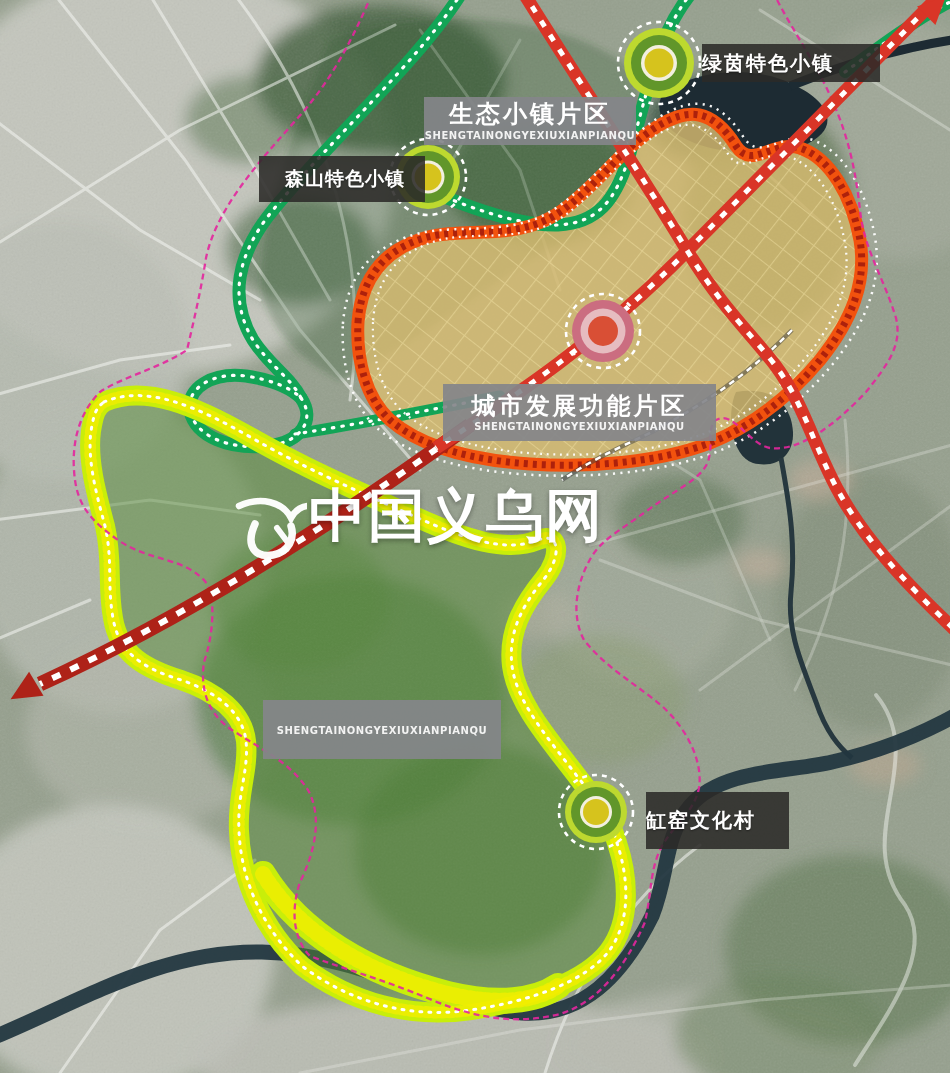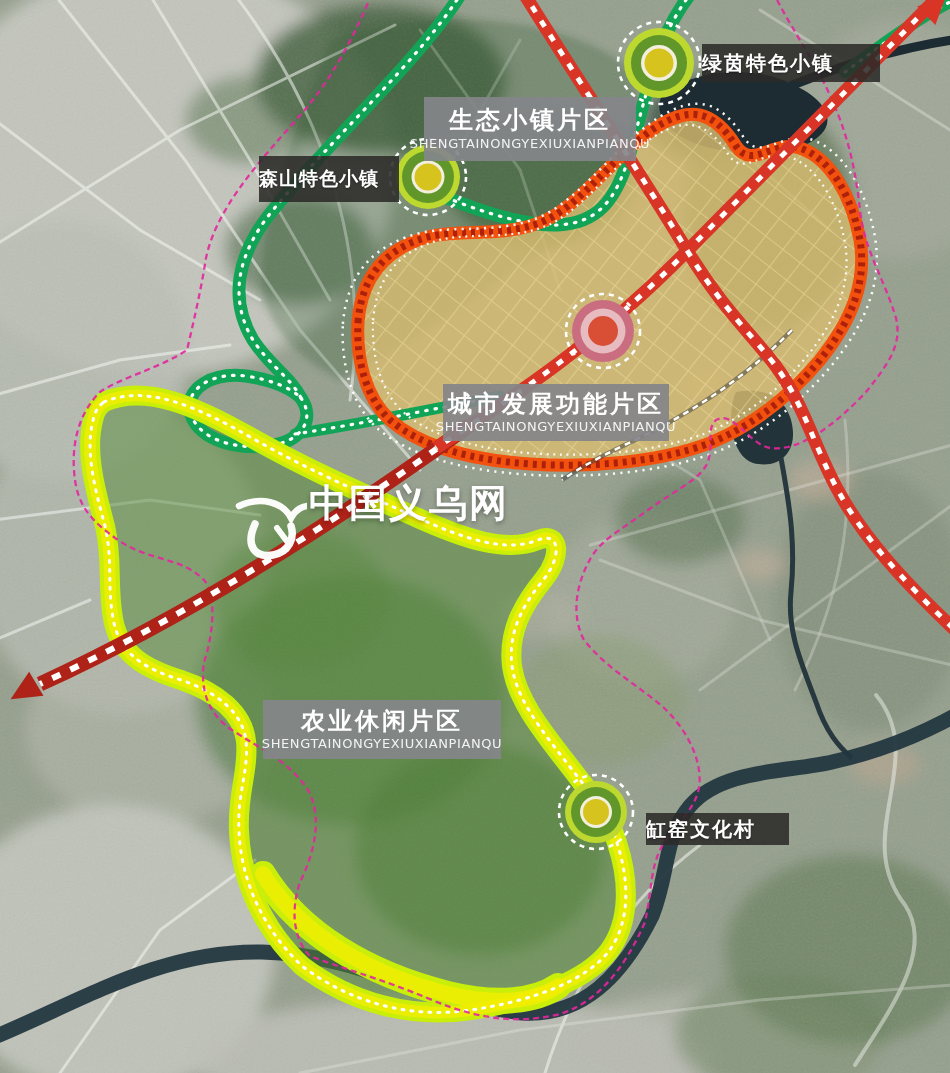--- a/index.html
+++ b/index.html
@@ -27,31 +27,31 @@
   .f-st-rose{fill:var(--station_ring_rose);}
   .f-st-pale{fill:var(--station_ring_pale);}
   .f-st-red{fill:var(--station_center_red);}
 
   .zone-label{
     position:absolute;background:var(--zone_label_bg);
     display:flex;flex-direction:column;align-items:center;justify-content:center;
     color:#fff;text-align:center;z-index:30;
   }
   .zl-title{font-size:24px;font-weight:bold;letter-spacing:3px;line-height:1.1;white-space:nowrap;}
-  .zl-pinyin{font-size:13px;font-weight:normal;letter-spacing:.6px;opacity:.9;margin-top:2px;white-space:nowrap;}
+  .zl-pinyin{font-size:10px;font-weight:bold;letter-spacing:.6px;opacity:.9;margin-top:2px;white-space:nowrap;}
   .marker-label{
     position:absolute;background:var(--marker_label_bg);
     display:flex;align-items:center;justify-content:flex-start;
     color:#fff;font-weight:bold;z-index:30;white-space:nowrap;
     text-shadow:0 1px 2px rgba(0,0,0,.4);
   }
   .watermark{position:absolute;left:225px;top:478px;width:340px;height:95px;z-index:40;color:#fff;}
   .wm-logo{position:absolute;left:0;top:6px;}
   .wm-title{
-    position:absolute;left:84px;top:0;font-size:38px;font-weight:bold;letter-spacing:2px;
+    position:absolute;left:84px;top:0;font-size:57px;font-weight:bold;letter-spacing:2px;
     white-space:nowrap;text-shadow:0 2px 5px rgba(0,0,0,.35);
   }
   .wm-url{
     position:absolute;left:92px;top:52px;font-size:20px;font-weight:bold;letter-spacing:4px;
     white-space:nowrap;text-shadow:0 2px 4px rgba(0,0,0,.35);
   }
 </style>
 </head>
 <body>
 
@@ -242,40 +242,39 @@
   </g>
   <g>
     <circle cx="596" cy="812" r="37" fill="none" stroke="#ffffff" stroke-width="2.6" stroke-dasharray="5 5"></circle>
     <circle cx="596" cy="812" r="31" class="f-mr-ch"></circle>
     <circle cx="596" cy="812" r="25" class="f-mr-gr"></circle>
     <circle cx="596" cy="812" r="16" fill="#f2efdf"></circle>
     <circle cx="596" cy="812" r="13" class="f-mr-yl"></circle>
   </g>
 </svg>
 
-<div class="zone-label" style="left:424px;top:97px;width:212px;height:64px;">
+<div class="zone-label" style="left:424px;top:97px;width:212px;height:48px;">
   <div class="zl-title">生态小镇片区</div>
   <div class="zl-pinyin">SHENGTAINONGYEXIUXIANPIANQU</div>
 </div>
-<div class="zone-label" style="left:443px;top:384px;width:226px;height:57px;">
+<div class="zone-label" style="left:443px;top:384px;width:273px;height:57px;">
   <div class="zl-title">城市发展功能片区</div>
   <div class="zl-pinyin">SHENGTAINONGYEXIUXIANPIANQU</div>
 </div>
 <div class="zone-label" style="left:263px;top:700px;width:238px;height:59px;">
-  <div class="zl-title">农业休闲片区</div>
   <div class="zl-pinyin">SHENGTAINONGYEXIUXIANPIANQU</div>
 </div>
 
 <div class="marker-label" style="left:702px;top:44px;width:178px;height:38px;font-size:20px;letter-spacing:2px;">
   <span>绿茵特色小镇</span>
 </div>
-<div class="marker-label" style="left:259px;top:156px;width:140px;height:46px;font-size:19px;letter-spacing:1px;">
+<div class="marker-label" style="left:259px;top:156px;width:140px;height:46px;font-size:19px;letter-spacing:1px;padding-left:26px;">
   <span>森山特色小镇</span>
 </div>
-<div class="marker-label" style="left:646px;top:792px;width:143px;height:32px;font-size:20px;letter-spacing:2px;margin-top:21px;">
+<div class="marker-label" style="left:646px;top:792px;width:143px;height:57px;font-size:20px;letter-spacing:2px;">
   <span>缸窑文化村</span>
 </div>
 
 <div class="watermark">
   <svg class="wm-logo" width="82" height="78" viewBox="0 0 82 78">
     <g fill="none" stroke="#ffffff" stroke-linecap="round" opacity="0.97">
       <path d="M 14,22 C 36,12 58,18 66,34 C 70,26 78,21 86,22" stroke-width="6.5"></path>
       <path d="M 30,40 C 20,62 30,74 48,71 C 64,68 70,54 66,42" stroke-width="7.5"></path>
       <path d="M 52,44 L 64,60" stroke-width="6"></path>
     </g>

